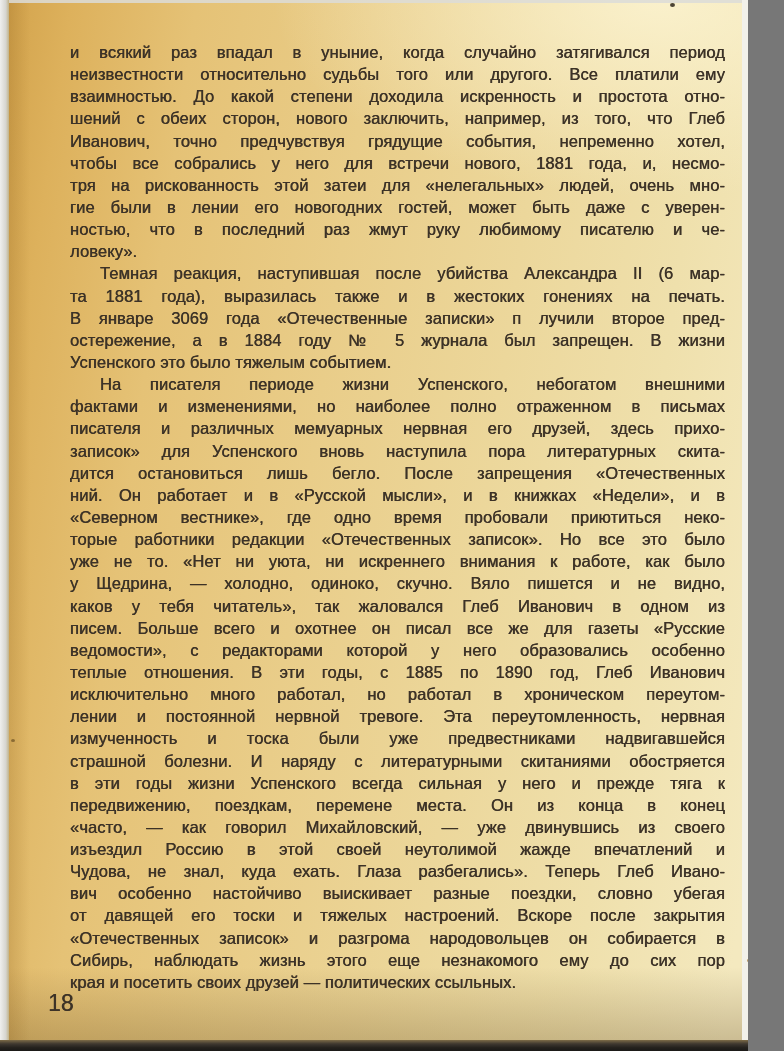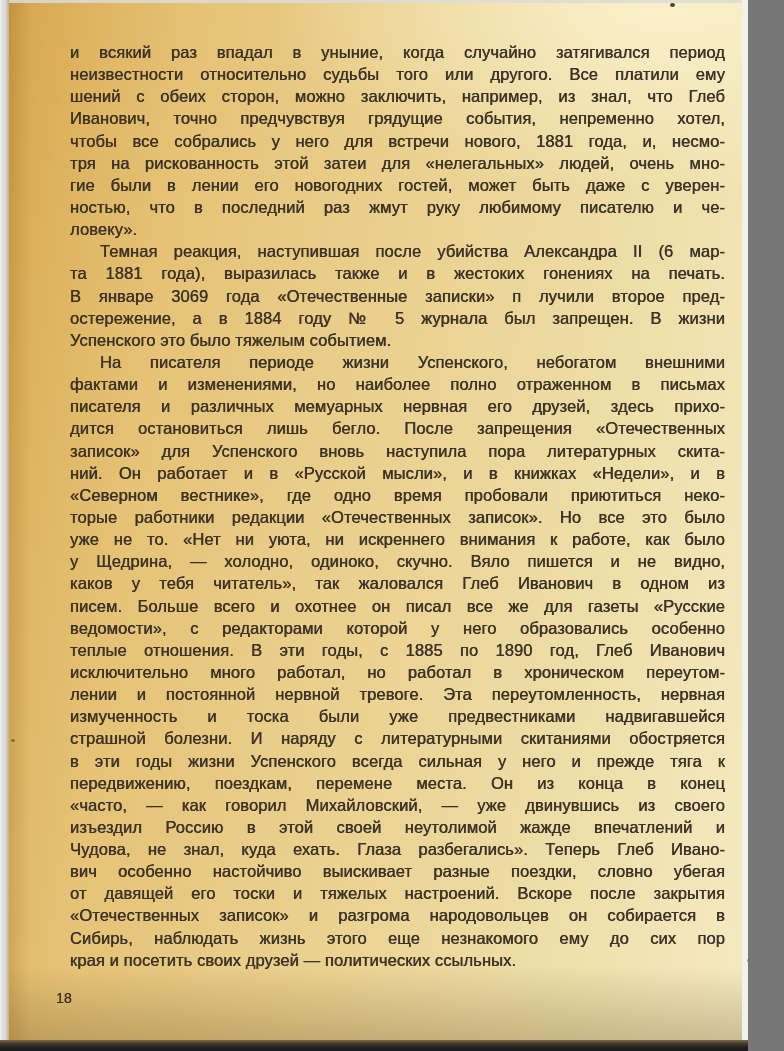--- a/index.html
+++ b/index.html
@@ -28,22 +28,22 @@
     text-shadow:0.35px 0 0 rgba(60,50,39,.85), -0.2px 0 0 rgba(60,50,39,.4);
   }
   .line {
     line-height:22.15px; height:22.15px;
     text-align:justify; text-align-last:justify;
     white-space:normal; overflow:hidden;
   }
   .line.last { text-align-last:left; }
   .line.indent { padding-left:30px; }
   .page-number {
-    position:absolute; left:56px; top:990px;
-    color:#3c3227; font-size:14px;
+    position:absolute; left:48px; top:990px;
+    color:#3c3227; font-size:23px;
     text-shadow:0.35px 0 0 rgba(60,50,39,.85);
   }
   .speck { position:absolute; border-radius:50%; }
   .speck.s1 { left:670px; top:3px;   width:5px; height:4px; background:#4c4435; }
   .speck.s2 { left:774px; top:549px; width:6px; height:3px; background:#55503f; border-radius:2px; }
   .speck.s3 { left:11px;  top:739px; width:4px; height:3px; background:#8a6b33; }
   .speck.s4 { left:747px; top:959px; width:3px; height:3px; background:#b79a67; }
   .speck.s5 { left:762px; top:712px; width:3px; height:3px; background:#a08a5e; }
 </style>
 </head>
@@ -52,41 +52,42 @@
 <div class="canvas">
   <div class="edge-top"></div>
   <div class="edge-left"></div>
   <div class="edge-right"></div>
   <div class="band-bottom"></div>
 
   <div class="text-block">
       <div>
         <div class="line">и всякий раз впадал в уныние, когда случайно затягивался период</div>
         <div class="line">неизвестности относительно судьбы того или другого. Все платили ему</div>
-        <div class="line">шений с обеих сторон, можно заключить, например, из знал, что Глеб</div>
+        <div class="line">взаимностью. До какой степени доходила искренность и простота отно-</div>
+        <div class="line">шений с обеих сторон, нового заключить, например, из того, что Глеб</div>
         <div class="line">Иванович, точно предчувствуя грядущие события, непременно хотел,</div>
         <div class="line">чтобы все собрались у него для встречи нового, 1881 года, и, несмо-</div>
         <div class="line">тря на рискованность этой затеи для «нелегальных» людей, очень мно-</div>
         <div class="line">гие были в лении его новогодних гостей, может быть даже с уверен-</div>
         <div class="line">ностью, что в последний раз жмут руку любимому писателю и че-</div>
         <div class="line last">ловеку».</div>
       </div>
       <div>
         <div class="line indent">Темная реакция, наступившая после убийства Александра II (6 мар-</div>
         <div class="line">та 1881 года), выразилась также и в жестоких гонениях на печать.</div>
         <div class="line">В январе 3069 года «Отечественные записки» п лучили второе пред-</div>
         <div class="line">остережение, а в 1884 году № 5 журнала был запрещен. В жизни</div>
         <div class="line last">Успенского это было тяжелым событием.</div>
       </div>
       <div>
         <div class="line indent">На писателя периоде жизни Успенского, небогатом внешними</div>
         <div class="line">фактами и изменениями, но наиболее полно отраженном в письмах</div>
         <div class="line">писателя и различных мемуарных нервная его друзей, здесь прихо-</div>
+        <div class="line">записок» для Успенского вновь наступила пора литературных скита-</div>
         <div class="line">дится остановиться лишь бегло. После запрещения «Отечественных</div>
-        <div class="line">записок» для Успенского вновь наступила пора литературных скита-</div>
         <div class="line">ний. Он работает и в «Русской мысли», и в книжках «Недели», и в</div>
         <div class="line">«Северном вестнике», где одно время пробовали приютиться неко-</div>
         <div class="line">торые работники редакции «Отечественных записок». Но все это было</div>
         <div class="line">уже не то. «Нет ни уюта, ни искреннего внимания к работе, как было</div>
         <div class="line">у Щедрина, — холодно, одиноко, скучно. Вяло пишется и не видно,</div>
         <div class="line">каков у тебя читатель», так жаловался Глеб Иванович в одном из</div>
         <div class="line">писем. Больше всего и охотнее он писал все же для газеты «Русские</div>
         <div class="line">ведомости», с редакторами которой у него образовались особенно</div>
         <div class="line">теплые отношения. В эти годы, с 1885 по 1890 год, Глеб Иванович</div>
         <div class="line">исключительно много работал, но работал в хроническом переутом-</div>

